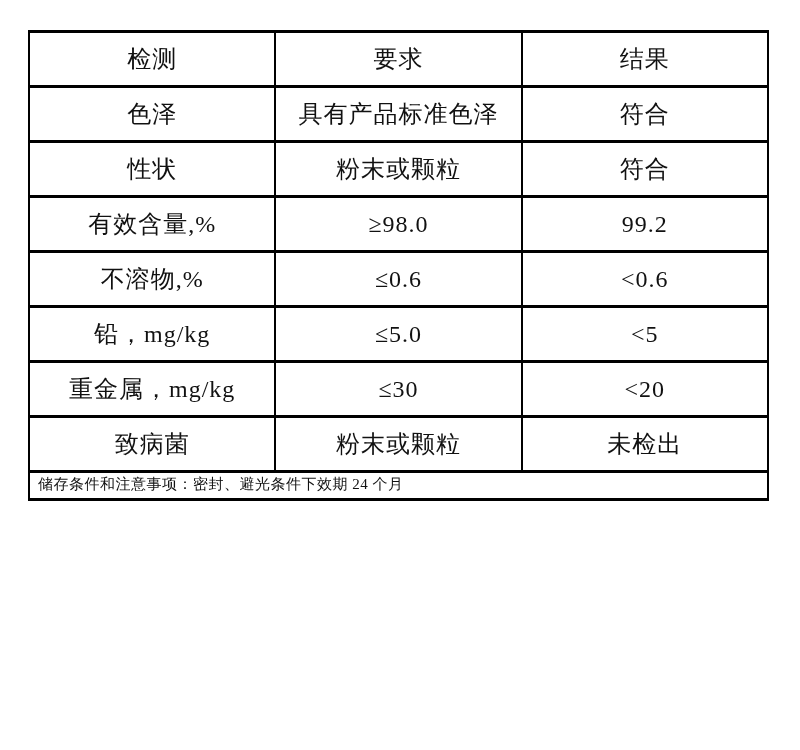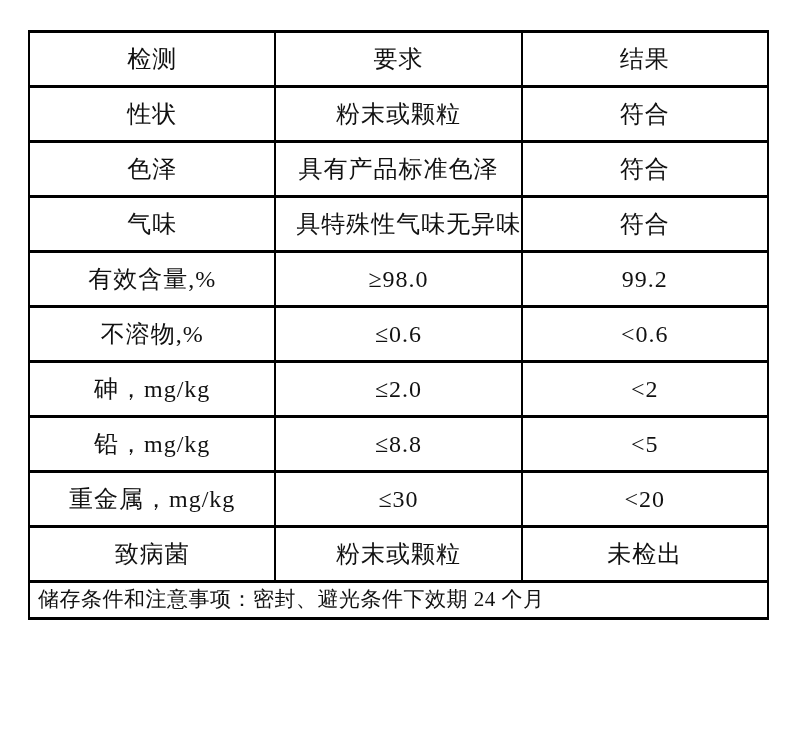--- a/index.html
+++ b/index.html
@@ -46,21 +46,21 @@
     white-space: nowrap;
   }
   table.inspection-table thead tr,
   table.inspection-table tbody tr {
     height: 55px;
   }
   table.inspection-table tfoot tr {
     height: 28px;
   }
   table.inspection-table tfoot td {
-    font-size: 21px;
+    font-size: 15px;
     letter-spacing: 0.5px;
     text-align: left;
     padding: 2px 6px 4px 8px;
   }
 </style>
 </head>
 <body>
 
 <div class="doc-page">
   <table class="inspection-table">
@@ -72,52 +72,42 @@
     <thead>
       <tr>
         <th>检测</th>
         <th>要求</th>
         <th>结果</th>
       </tr>
     </thead>
     <tbody>
 
     <tr>
-          <td>性状</td>
-          <td>粉末或颗粒</td>
-          <td>符合</td>
-        </tr>
-        <tr>
           <td>色泽</td>
           <td>具有产品标准色泽</td>
           <td>符合</td>
         </tr>
         <tr>
-          <td>气味</td>
-          <td>具特殊性气味无异味</td>
+          <td>性状</td>
+          <td>粉末或颗粒</td>
           <td>符合</td>
         </tr>
         <tr>
           <td>有效含量,%</td>
           <td>≥98.0</td>
           <td>99.2</td>
         </tr>
         <tr>
           <td>不溶物,%</td>
           <td>≤0.6</td>
           <td>&lt;0.6</td>
         </tr>
         <tr>
-          <td>砷，mg/kg</td>
-          <td>≤2.0</td>
-          <td>&lt;2</td>
-        </tr>
-        <tr>
           <td>铅，mg/kg</td>
-          <td>≤8.8</td>
+          <td>≤5.0</td>
           <td>&lt;5</td>
         </tr>
         <tr>
           <td>重金属，mg/kg</td>
           <td>≤30</td>
           <td>&lt;20</td>
         </tr>
         <tr>
           <td>致病菌</td>
           <td>粉末或颗粒</td>

